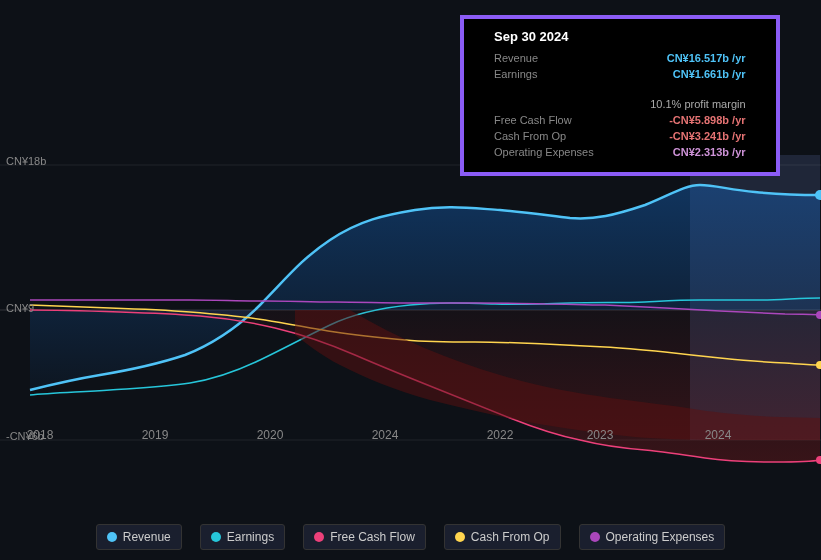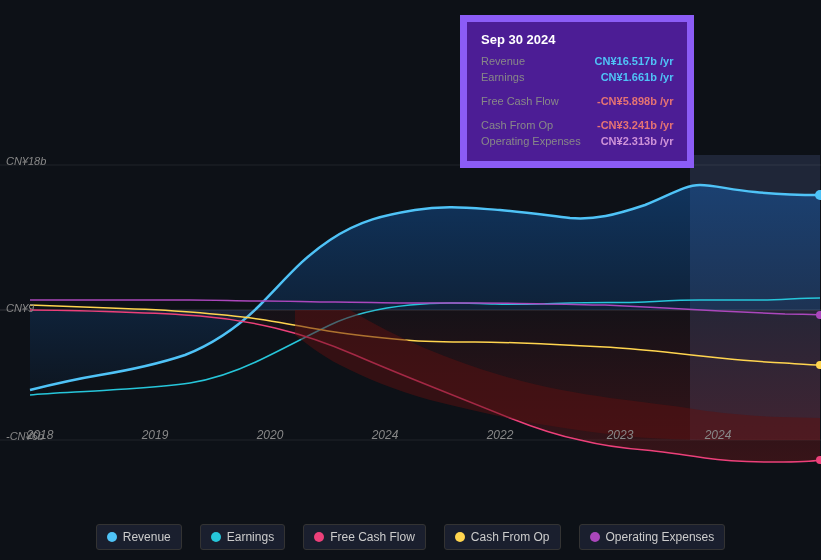--- a/index.html
+++ b/index.html
@@ -12,23 +12,23 @@
       font-size: 12px;
       overflow: hidden;
       position: relative;
     }
 
     
     .tooltip {
       position: absolute;
       top: 15px;
       left: 460px;
-      background: #4c1d95;
-      border: 7px solid #8b5cf6;
-      padding: 10px 14px;
+      background: #000000;
+      border: 4px solid #8b5cf6;
+      padding: 10px 30px;
       z-index: 10;
       min-width: 220px;
     }
     .tooltip-date {
       color: #fff;
       font-weight: 600;
       font-size: 13px;
       margin-bottom: 8px;
     }
     .tooltip-row {
@@ -42,31 +42,30 @@
       color: #888;
       font-size: 11px;
       white-space: nowrap;
     }
     .tooltip-value {
       font-size: 11px;
       white-space: nowrap;
       font-weight: bold;
     }
     .tooltip-value.blue { color: #4fc3f7; }
-    .tooltip-value.red { color: #e57373; margin-top: 8px; }
+    .tooltip-value.red { color: #e57373; }
     .tooltip-value.purple { color: #ce93d8; }
 
     
     .chart-container {
       position: absolute;
       top: 0;
       left: 0;
       width: 821px;
       height: 510px;
-      font-style: italic;
     }
 
     
     .y-label {
       position: absolute;
       color: #888;
       font-size: 11px;
       left: 6px;
     }
 
@@ -258,35 +257,36 @@
 
   <div class="y-label" style="top: 155px;">CN¥18b</div>
   <div class="y-label" style="top: 302px;">CN¥9</div>
   <div class="y-label" style="top: 430px;">-CN¥6b</div>
 
   <div class="x-label" style="left: 40px;">2018</div>
   <div class="x-label" style="left: 155px;">2019</div>
   <div class="x-label" style="left: 270px; text-align: right;">2020</div>
   <div class="x-label" style="left: 385px;">2024</div>
   <div class="x-label" style="left: 500px;">2022</div>
-  <div class="x-label" style="left: 620px;">2023</div>
+  <div class="x-label" style="left: 600px;">2023</div>
   <div class="x-label" style="left: 718px;">2024</div>
 </div>
 
 <div class="tooltip">
   <div class="tooltip-date">Sep 30 2024</div>
 
   <div class="tooltip-row">
     <span class="tooltip-label">Revenue</span>
     <span class="tooltip-value blue">CN¥16.517b /yr</span>
   </div>
 
   <div class="tooltip-row" style="flex-wrap: wrap;">
     <span class="tooltip-label">Earnings</span>
     <span class="tooltip-value blue">CN¥1.661b /yr</span>
+    <span style="width: 100%; padding-left: 0; color: #aaa; font-size: 11px; margin-top: -2px; text-align: right;">10.1% profit margin</span>
   </div>
 
   <div class="tooltip-row">
     <span class="tooltip-label">Free Cash Flow</span>
     <span class="tooltip-value red">-CN¥5.898b /yr</span>
   </div>
 
   <div class="tooltip-row">
     <span class="tooltip-label">Cash From Op</span>
     <span class="tooltip-value red">-CN¥3.241b /yr</span>

